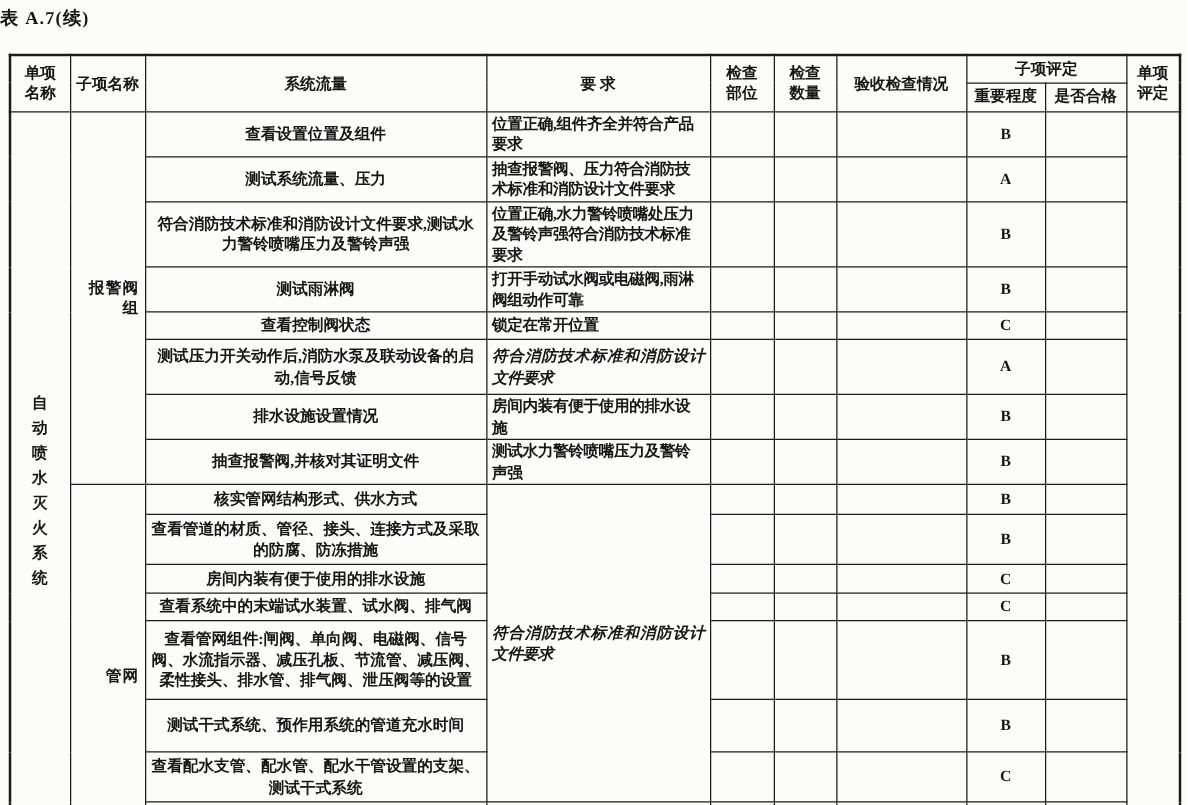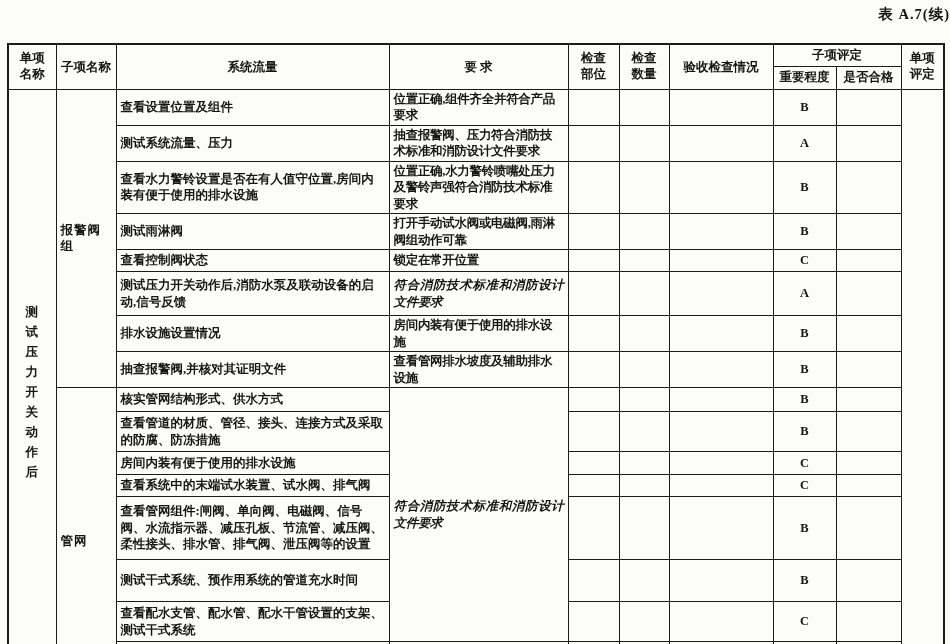--- a/index.html
+++ b/index.html
@@ -4,43 +4,43 @@
 <style>
   html,body{margin:0;padding:0;background:#ffffff;}
   #page{
     position:relative;width:950px;height:644px;
     background:#fcfcfa;color:#161616;
     font-family:"Liberation Serif","DejaVu Serif",serif;
     overflow:hidden;
   }
   #doc-title{
     position:absolute;top:5px;left:0;width:100%;
-    text-align:right;font-size:14.5px;font-weight:700;letter-spacing:1px;
+    text-align:left;font-size:14.5px;font-weight:700;letter-spacing:1px;
   }
   table#insp{
     position:absolute;left:7px;top:43px;width:936px;
     border-collapse:collapse;table-layout:fixed;
     border:2px solid #1b1b1b;
   }
   #insp td,#insp th{
     border:1px solid #1b1b1b;
     padding:1px 4px;
     vertical-align:middle;
     font-size:12.5px;font-weight:600;
     line-height:1.32;
     overflow:hidden;
     word-break:break-all;
   }
   #insp tr.last td{border-bottom:3px solid #111;}
   #insp th{font-weight:700;text-align:center;padding:0 2px;}
   .narrow2{width:2.2em;margin:0 auto;line-height:1.25;font-family:Liberation Serif, serif;}
   td.item{text-align:center;}
   td.item .vname{width:2.15em;margin:0 auto;line-height:1.6;letter-spacing:1px;font-weight:700;}
-  td.sub{text-align:left;font-weight:700;letter-spacing:1px;}
-  td.c{text-align:left;}
+  td.sub{text-align:right;font-weight:700;letter-spacing:1px;}
+  td.c{text-align:center;}
   td.r{
     text-align:left;font-size:11px;letter-spacing:-0.3px;line-height:1.5;
     padding:1px 3px;
   }
   td.r.just{text-align:justify;text-justify:inter-character;font-style:italic;}
   td.g{text-align:center;font-family:"Liberation Serif",serif;font-size:13px;font-weight:600;}
   td.tight{line-height:1.18;font-size:12px;}
 </style>
 </head>
 <body>
@@ -82,21 +82,21 @@
             <div class="narrow2">单项评定</div>
           </th>
     </tr>
     <tr style="height:23px">
       <th>重要程度</th>
       <th>是否合格</th>
     </tr>
 
     <tr style="height:26px">
       <td class="item" rowspan="16">
-            <div class="vname">测试压力开关动作后</div>
+            <div class="vname">自动喷水灭火系统</div>
           </td>
       <td class="sub" rowspan="8">报警阀组</td>
       <td class="c">查看设置位置及组件</td>
       <td class="r">位置正确,组件齐全并符合产品要求</td>
       <td class="e"></td>
       <td class="e"></td>
       <td class="e"></td>
       <td class="g">B</td>
       <td class="e"></td>
       <td class="e" rowspan="16"></td>
@@ -106,21 +106,21 @@
       <td class="c">测试系统流量、压力</td>
       <td class="r">抽查报警阀、压力符合消防技术标准和消防设计文件要求</td>
       <td class="e"></td>
       <td class="e"></td>
       <td class="e"></td>
       <td class="g">A</td>
       <td class="e"></td>
     </tr>
 
     <tr style="height:47px">
-      <td class="c">查看水力警铃设置是否在有人值守位置,房间内装有便于使用的排水设施</td>
+      <td class="c">符合消防技术标准和消防设计文件要求,测试水力警铃喷嘴压力及警铃声强</td>
       <td class="r">位置正确,水力警铃喷嘴处压力及警铃声强符合消防技术标准要求</td>
       <td class="e"></td>
       <td class="e"></td>
       <td class="e"></td>
       <td class="g">B</td>
       <td class="e"></td>
     </tr>
 
     <tr style="height:35px">
       <td class="c">测试雨淋阀</td>
@@ -157,21 +157,21 @@
       <td class="r">房间内装有便于使用的排水设施</td>
       <td class="e"></td>
       <td class="e"></td>
       <td class="e"></td>
       <td class="g">B</td>
       <td class="e"></td>
     </tr>
 
     <tr style="height:23px">
       <td class="c">抽查报警阀,并核对其证明文件</td>
-      <td class="r">查看管网排水坡度及辅助排水设施</td>
+      <td class="r">测试水力警铃喷嘴压力及警铃声强</td>
       <td class="e"></td>
       <td class="e"></td>
       <td class="e"></td>
       <td class="g">B</td>
       <td class="e"></td>
     </tr>
 
     <tr style="height:24px">
       <td class="sub" rowspan="8">管网</td>
       <td class="c">核实管网结构形式、供水方式</td>

